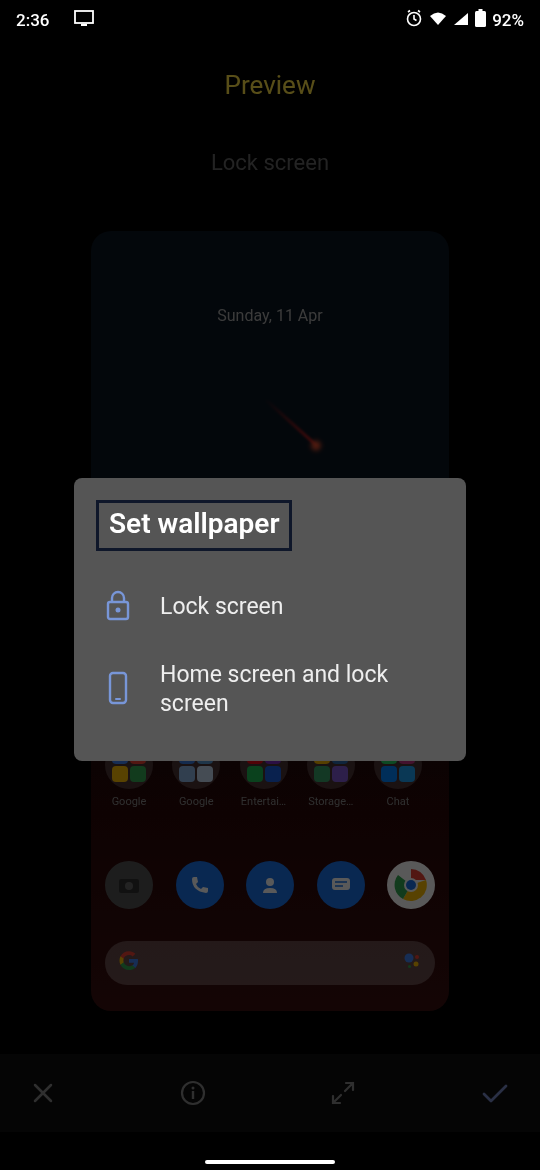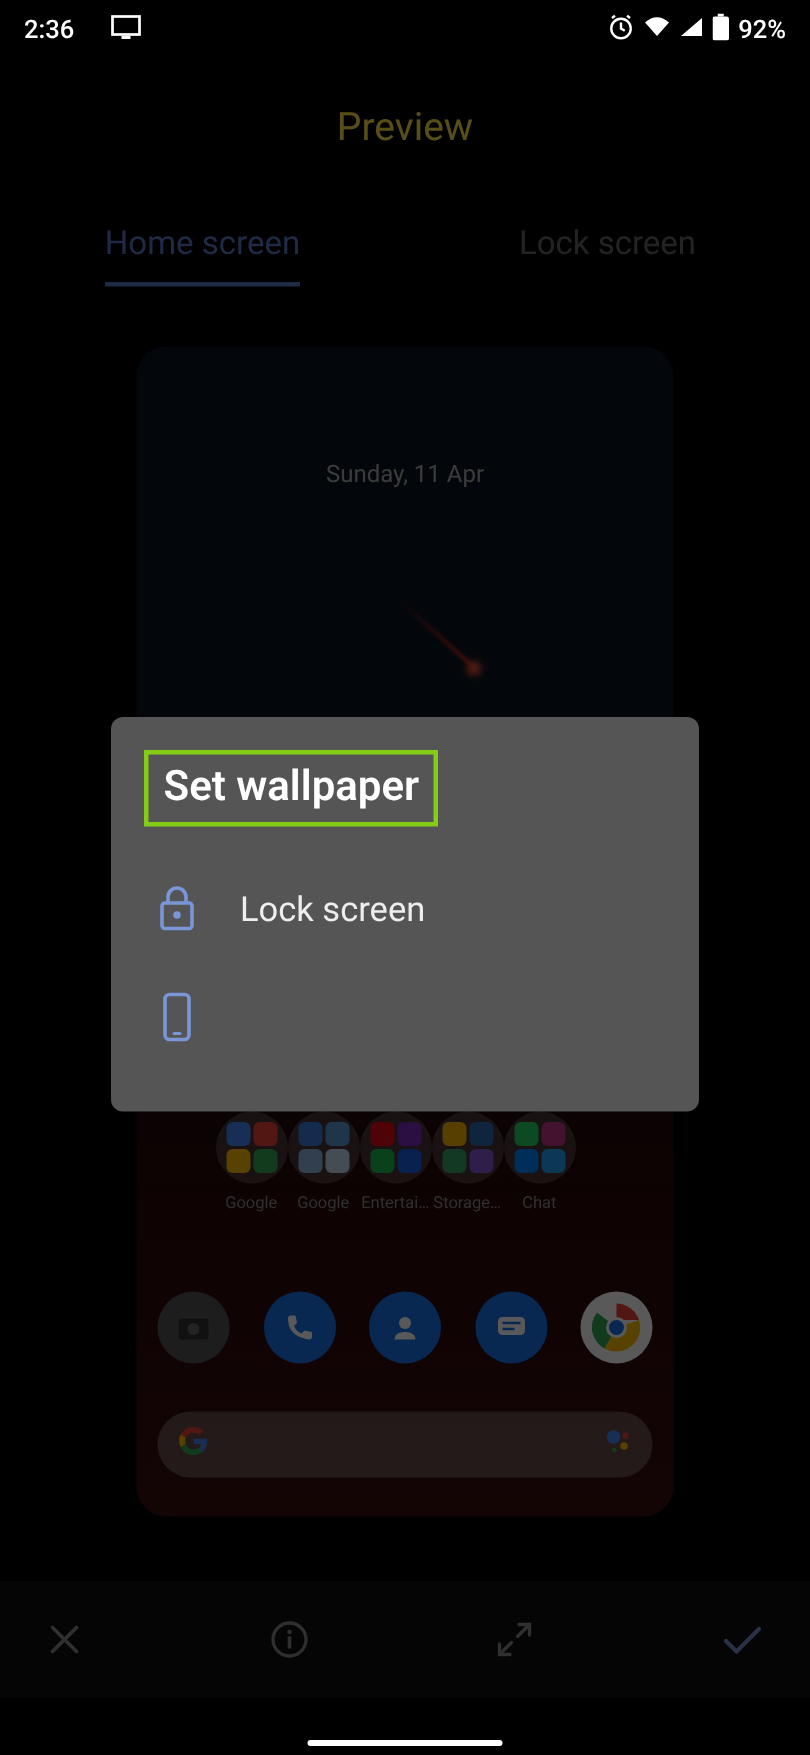--- a/index.html
+++ b/index.html
@@ -92,21 +92,21 @@
   background: #e05030;
   border-radius: 50%;
   filter: blur(2px);
 }
 .app-row {
   position: absolute;
   top: 510px;
   left: 14px;
   right: 27px;
   display: flex;
-  justify-content: center;
+  justify-content: space-between;
 }
 .app-folder {
   display: flex;
   flex-direction: column;
   align-items: center;
   gap: 6px;
 }
 .folder-icon {
   width: 48px;
   height: 48px;
@@ -171,21 +171,21 @@
   position: absolute;
   top: 478px;
   left: 74px;
   width: 392px;
   background: #555;
   border-radius: 8px;
   padding: 22px 0 24px;
 }
 .dialog-title-wrap {
   display: inline-block;
-  border: 3px solid #84cc16;
+  border: 3px solid #0f172a;
   margin-left: 22px;
   padding: 4px 10px 8px;
 }
 .dialog-title {
   font-size: 28px;
   font-weight: 600;
   color: #fff;
 }
 .dialog-option {
   display: flex;
@@ -251,21 +251,20 @@
         </svg>
     </span>
     <span>92%</span>
   </div>
 </div>
 
 <div class="dimmed">
   <div class="page-title">Preview</div>
 
   <div class="tabs">
-    <div class="tab tab-active">Home screen</div>
     <div class="tab">Lock screen</div>
   </div>
 
   <div class="preview-phone">
     <div class="preview-date">Sunday, 11 Apr</div>
     <div class="meteor"></div>
 
     <div class="app-row">
       <div class="app-folder">
         <div class="folder-icon">
@@ -407,16 +406,17 @@
     </span>
     <span class="dialog-option-text">Lock screen</span>
   </div>
   <div class="dialog-option">
     <span class="dialog-option-icon">
       <svg width="28" height="34" viewBox="0 0 28 34">
           <rect x="6" y="2" width="16" height="30" rx="3" fill="none" stroke="#7896d8" stroke-width="2.4"></rect>
           <rect x="11" y="27" width="6" height="2" rx="1" fill="#7896d8"></rect>
         </svg>
     </span>
+    <span class="dialog-option-text">Home screen and lock screen</span>
   </div>
 </div>
 
 <div class="nav-bar"></div>
 
 </body></html>

